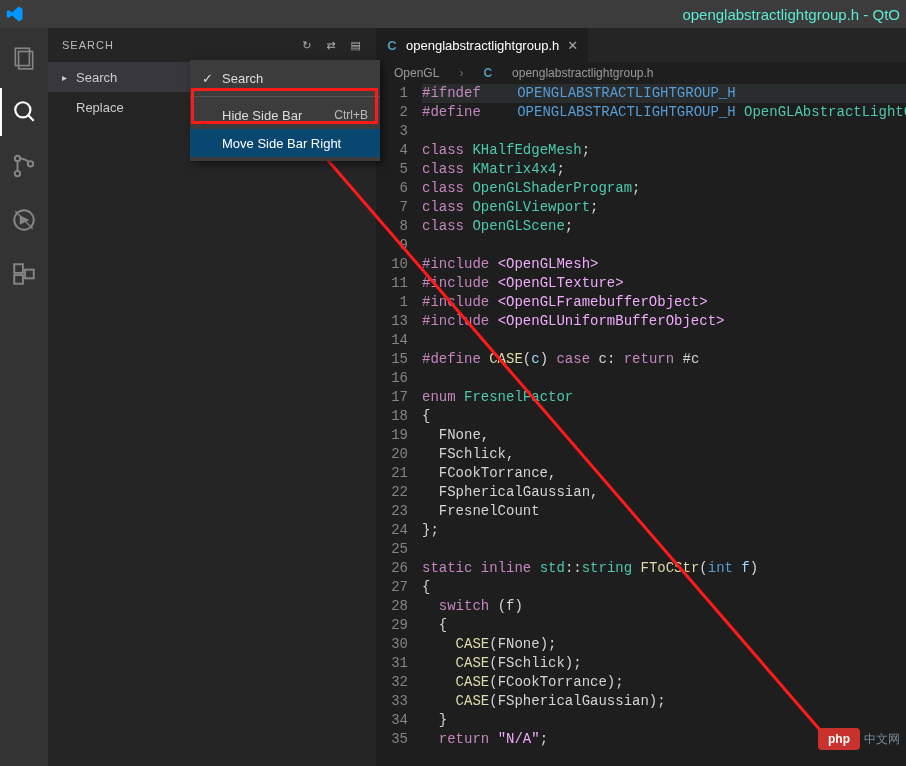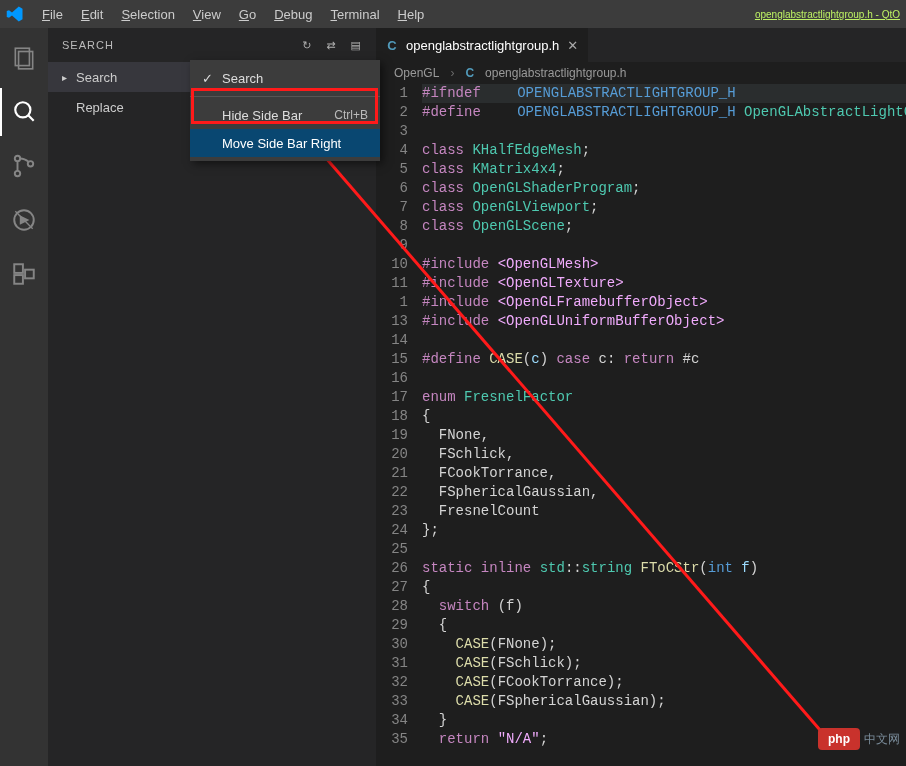--- a/index.html
+++ b/index.html
@@ -29,23 +29,22 @@
     align-items: center;
     gap: 2px;
   }
   .menu-item {
     padding: 3px 8px;
     color: #ccc;
     cursor: pointer;
   }
   .title-right {
     margin-left: auto;
-    color: #bef264;
-    font-size: 10px;
-    text-decoration: underline;
+    color: #5eead4;
+    font-size: 15px;
   }
   .main { display: flex; height: calc(100% - 28px); }
   .activitybar {
     width: 48px;
     background: #333333;
     display: flex;
     flex-direction: column;
     align-items: center;
     padding-top: 6px;
     gap: 6px;
@@ -101,21 +100,21 @@
     padding:0 10px;
     gap:8px;
     color:#fff;
     border-right:1px solid #252526;
   }
   .tab .c-badge { color:#519aba; font-weight:bold; width:12px; text-align:center; }
   .tab .close { color:#aaa; cursor:pointer; }
   .breadcrumb {
     height:22px;
     display:flex; align-items:center;
-    gap:11px;
+    gap:20px;
     padding-left:18px;
     color:#9a9a9a;
     font-size:12px;
     background:#1e1e1e;
   }
   .breadcrumb .sep { color:#6a6a6a; }
   .breadcrumb .c-badge { color:#519aba; font-weight:bold; }
   .code-wrap {
     flex:1;
     display:flex;
@@ -209,30 +208,20 @@
 </style>
 </head>
 <body>
 
 <div class="titlebar">
   <span class="logo">
     <svg viewBox="0 0 24 24" width="18" height="18">
         <path fill="#0098ff" d="M17 2l5 3v14l-5 3-9-8L4 17l-3-1V8l3-1 4 3 9-8z"></path>
       </svg>
   </span>
-  <div class="menubar">
-    <div class="menu-item"><span style="text-decoration:underline">F</span>ile</div>
-    <div class="menu-item"><span style="text-decoration:underline">E</span>dit</div>
-    <div class="menu-item"><span style="text-decoration:underline">S</span>election</div>
-    <div class="menu-item"><span style="text-decoration:underline">V</span>iew</div>
-    <div class="menu-item"><span style="text-decoration:underline">G</span>o</div>
-    <div class="menu-item"><span style="text-decoration:underline">D</span>ebug</div>
-    <div class="menu-item"><span style="text-decoration:underline">T</span>erminal</div>
-    <div class="menu-item"><span style="text-decoration:underline">H</span>elp</div>
-  </div>
   <div class="title-right">openglabstractlightgroup.h - QtO</div>
 </div>
 
 <div class="main">
   <div class="activitybar">
     <div class="act-icon">
       <svg width="26" height="26" viewBox="0 0 24 24" fill="none" stroke="currentColor" stroke-width="1.5">
           <rect x="4" y="3" width="13" height="16"></rect>
           <rect x="7" y="6" width="13" height="16"></rect>
         </svg>

